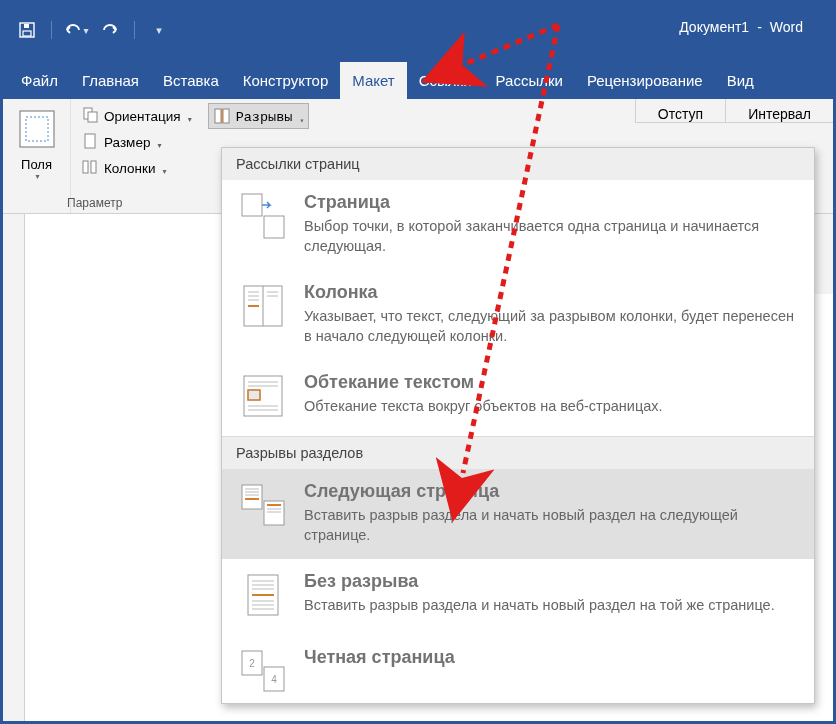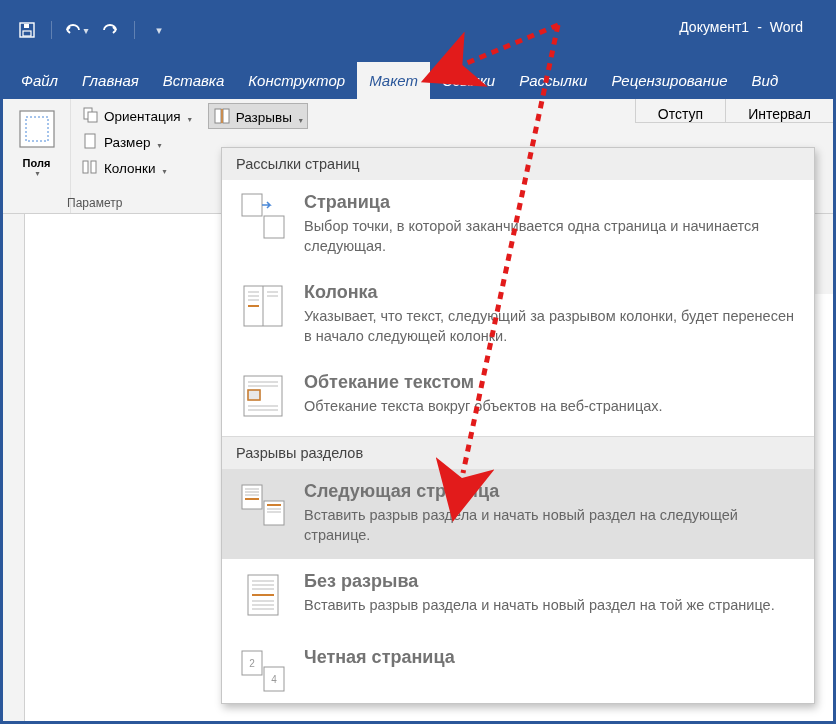--- a/index.html
+++ b/index.html
@@ -5,28 +5,28 @@
   * { margin: 0; padding: 0; box-sizing: border-box; }
   body { font-family: "Segoe UI", Tahoma, sans-serif; font-size: 13px; background: #fff; width: 836px; height: 724px; overflow: hidden; border: 3px solid #2b579a; position: relative; }
   
   .titlebar { background: #2b579a; height: 54px; display: flex; align-items: center; padding: 0 10px; color: #fff; position: relative; }
   .qat { display: flex; align-items: center; gap: 6px; }
   .qat-btn { width: 28px; height: 28px; display: flex; align-items: center; justify-content: center; color: #fff; cursor: pointer; }
   .qat-sep { width: 1px; height: 18px; background: rgba(255,255,255,0.25); margin: 0 4px; }
   .qat-drop { font-size: 10px; opacity: 0.8; }
   .title-text { position: absolute; right: 30px; top: 16px; font-size: 14px; display: flex; gap: 8px; align-items: center; }
   
-  .ribbon-tabs { background: #2b579a; height: 42px; display: flex; align-items: flex-end; padding: 0 6px; position: relative; overflow: hidden; font-style: italic; }
+  .ribbon-tabs { background: #2b579a; height: 42px; display: flex; align-items: flex-end; padding: 0 6px; position: relative; overflow: hidden; }
   .tab { padding: 10px 12px; color: #fff; cursor: pointer; font-size: 15px; }
   .tab.active { background: #f3f3f3; color: #2b579a; }
   
   .ribbon-body { background: #f3f3f3; height: 115px; display: flex; border-bottom: 1px solid #d0d0d0; position: relative; }
   .group-margins { width: 68px; padding: 4px 0; display: flex; flex-direction: column; align-items: center; border-right: 1px solid #e1e1e1; }
   .margins-icon { width: 42px; height: 44px; margin-top: 4px; }
-  .margins-label { font-size: 11px; margin-top: 6px; font-weight: bold; }
+  .margins-label { font-size: 13px; margin-top: 6px; }
   
   .group-col { padding: 4px 6px; display: flex; flex-direction: column; gap: 2px; }
   .small-btn { display: flex; align-items: flex-end; gap: 5px; padding: 3px 4px; cursor: pointer; font-size: 13.5px; white-space: nowrap; }
   .small-icon { width: 18px; height: 18px; display: inline-flex; align-items: center; justify-content: center; flex-shrink: 0; }
   .drop-arrow { font-size: 8px; margin-left: 2px; color: #666; }
   
   .group-caption-row { position: absolute; bottom: 3px; left: 64px; font-size: 12px; color: #555; }
   
   .group-breaks { padding: 4px 6px; }
   
@@ -134,21 +134,21 @@
             <rect x="2" y="3" width="5" height="12" fill="#fff" stroke="#888"></rect>
             <rect x="10" y="3" width="5" height="12" fill="#fff" stroke="#888"></rect>
           </svg>
       </span>
       <span>Колонки</span>
       <span class="drop-arrow">▾</span>
     </div>
   </div>
 
   <div class="group-breaks">
-    <div class="small-btn" style="background:#dcdcdc; border:1px solid #b0b0b0;">
+    <div class="small-btn" style="background:#dcdcdc; border:1px solid #b0b0b0;font-family:Liberation Mono, monospace;">
       <span class="small-icon">
         <svg width="18" height="18" viewBox="0 0 18 18">
             <rect x="2" y="2" width="6" height="14" fill="#fff" stroke="#888"></rect>
             <rect x="10" y="2" width="6" height="14" fill="#fff" stroke="#888"></rect>
             <line x1="9" y1="2" x2="9" y2="16" stroke="#d08030" stroke-width="1.5"></line>
           </svg>
       </span>
       <span>Разрывы</span>
       <span class="drop-arrow">▾</span>
     </div>

